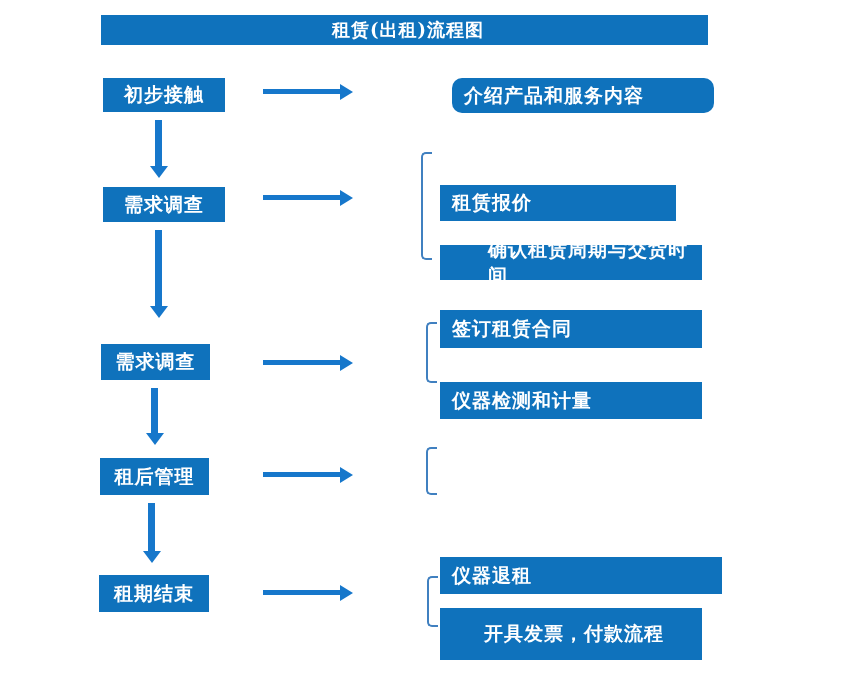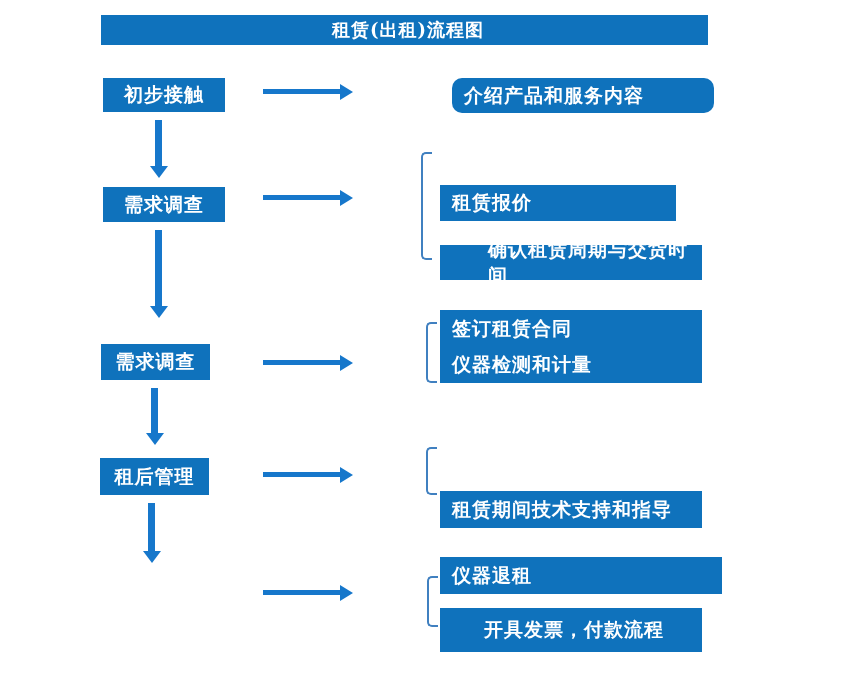--- a/index.html
+++ b/index.html
@@ -61,33 +61,33 @@
 <body>
 
 <div class="canvas">
 
   <div class="title-bar" style="left:101px;top:15px;width:600px;height:30px;">租赁(出租)流程图</div>
 
   <div class="box left" style="left:103px;top:78px;width:122px;height:34px;">初步接触</div>
   <div class="box left" style="left:103px;top:187px;width:122px;height:35px;">需求调查</div>
   <div class="box left" style="left:101px;top:344px;width:109px;height:36px;">需求调查</div>
   <div class="box left" style="left:100px;top:458px;width:109px;height:37px;">租后管理</div>
+  <div class="box left" style="left:99px;top:575px;width:110px;height:37px;">租期结束</div>
 
   <div class="box right" style="left:452px;top:78px;width:262px;height:35px;border-radius:10px;">介绍产品和服务内容</div>
 
   <div class="box right" style="left:440px;top:185px;width:236px;height:36px;">租赁报价</div>
   <div class="box right" style="left:440px;top:245px;width:262px;height:35px;padding-left:48px;">确认租赁周期与交货时间</div>
 
   <div class="box right" style="left:440px;top:310px;width:262px;height:38px;">签订租赁合同</div>
-  <div class="box right" style="left:440px;top:346px;width:262px;height:37px;">仪器检测和计量</div>
+  <div class="box right" style="left:440px;top:382px;width:262px;height:37px;">仪器检测和计量</div>
 
-  <div class="box right" style="left:440px;top:491px;width:262px;height:37px;">租赁期间技术支持和指导</div>
 
   <div class="box right" style="left:440px;top:557px;width:282px;height:37px;">仪器退租</div>
-  <div class="box right" style="left:440px;top:608px;width:262px;height:44px;padding-left:44px;">开具发票，付款流程</div>
+  <div class="box right" style="left:440px;top:608px;width:262px;height:52px;padding-left:44px;">开具发票，付款流程</div>
 
   <div class="h-arrow" style="left:263px;top:84px;width:90px;">
     <div class="shaft"></div>
     <div class="head"></div>
   </div>
   <div class="h-arrow" style="left:263px;top:190px;width:90px;">
     <div class="shaft"></div>
     <div class="head"></div>
   </div>
   <div class="h-arrow" style="left:263px;top:355px;width:90px;">

